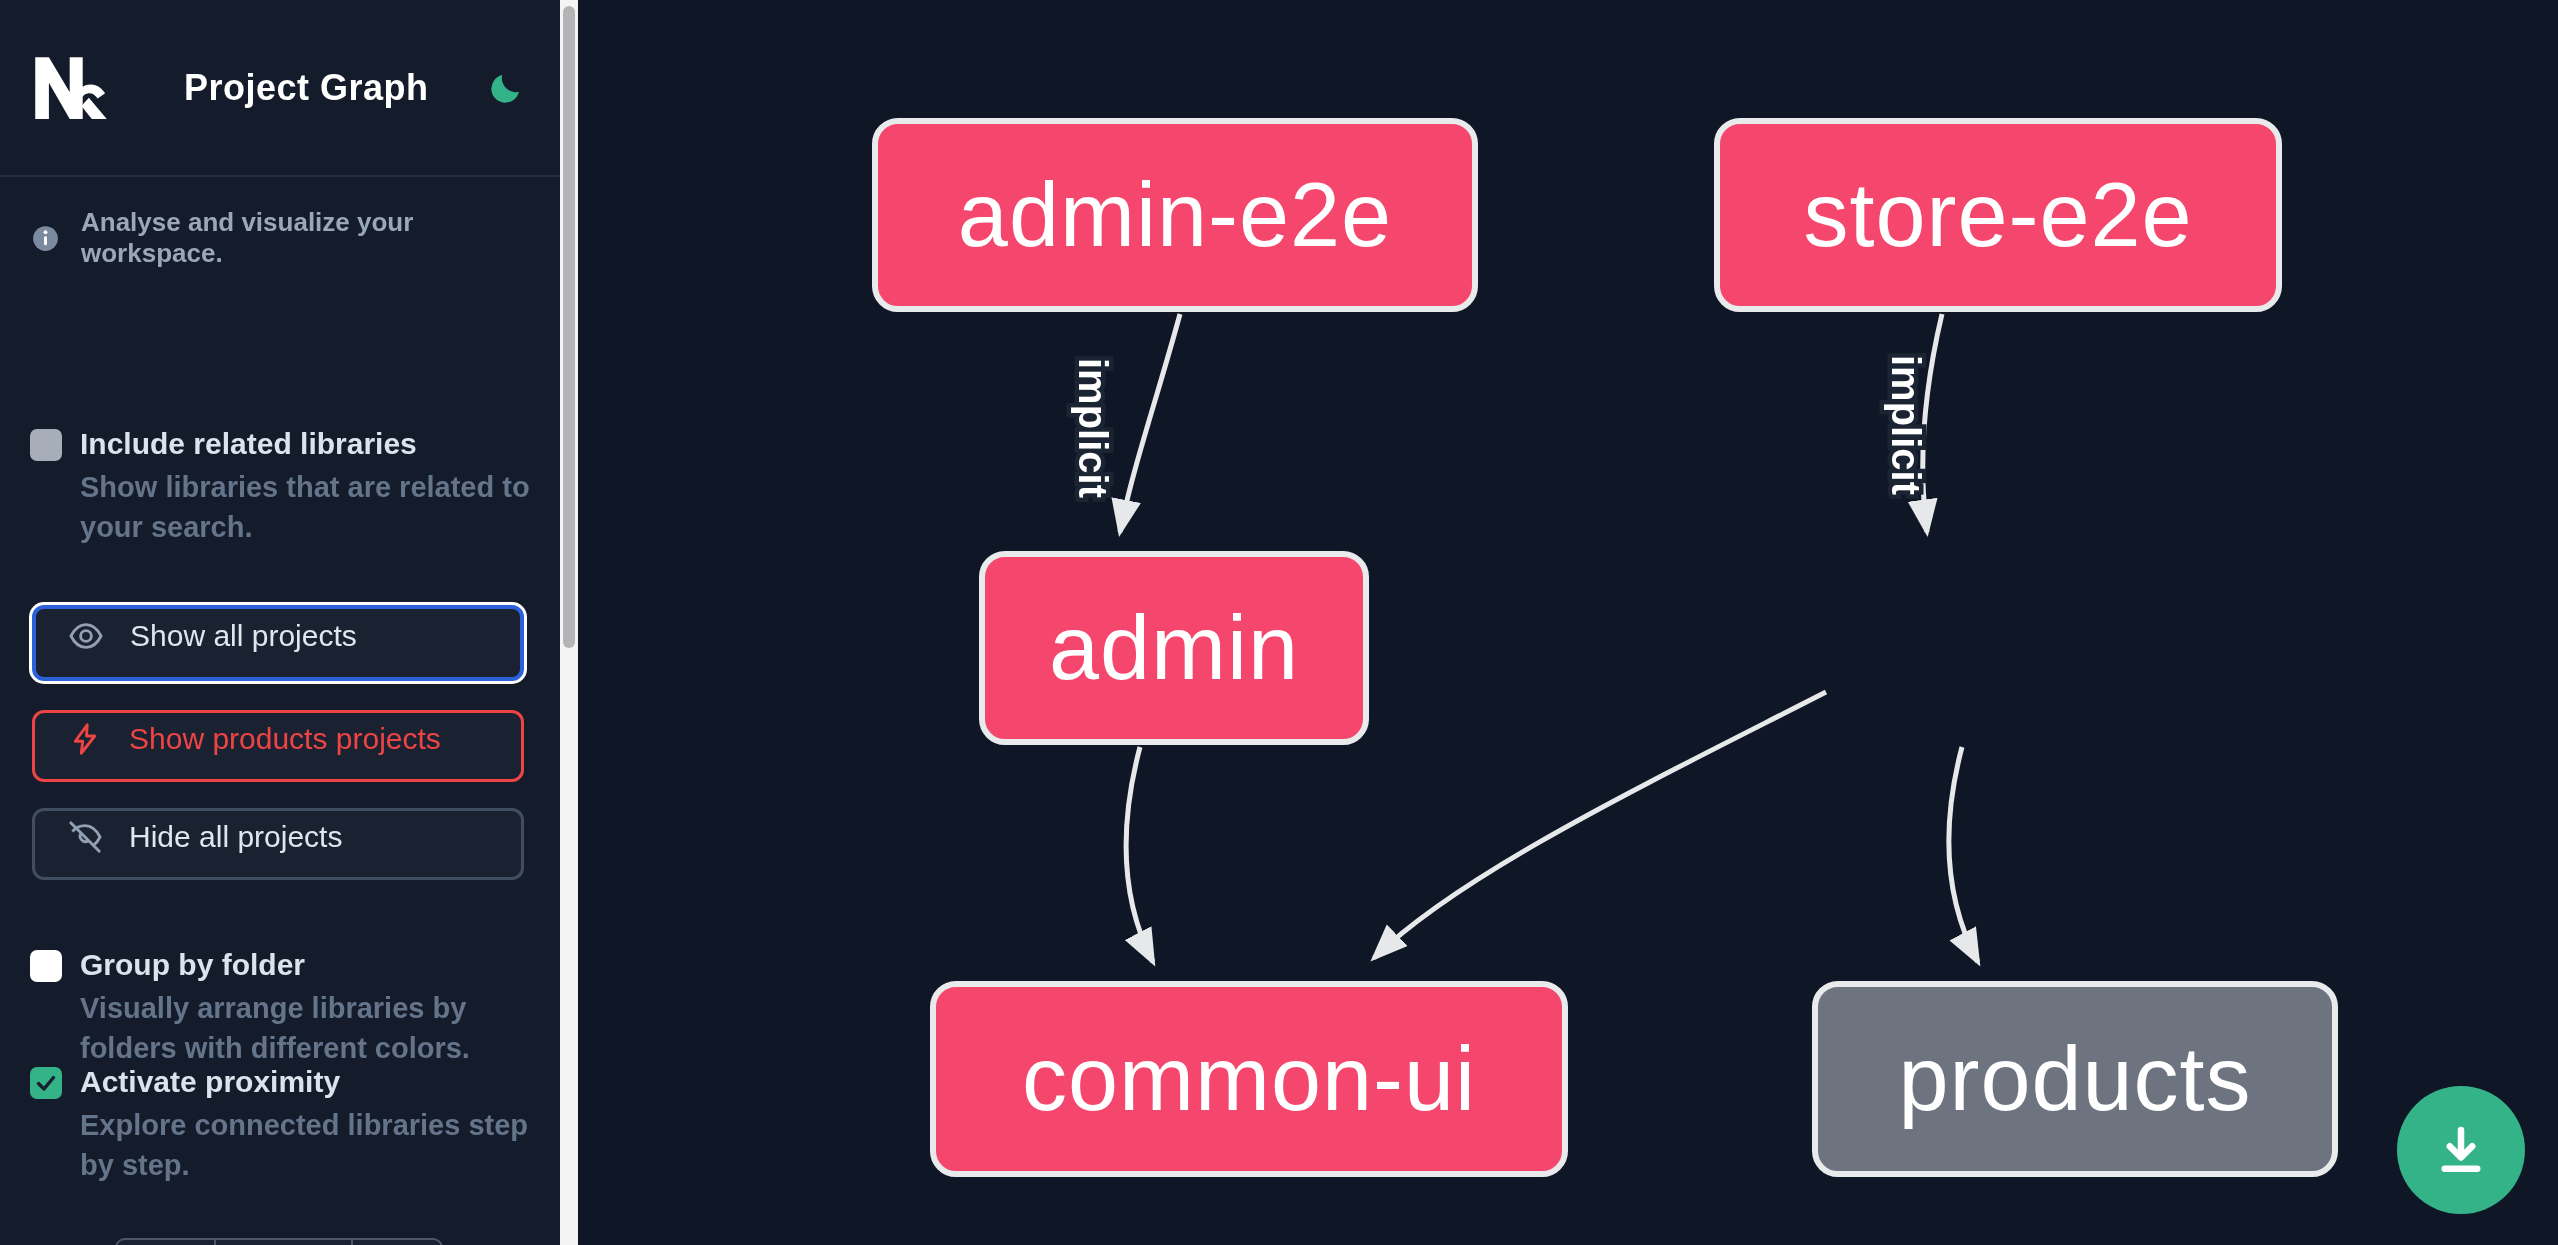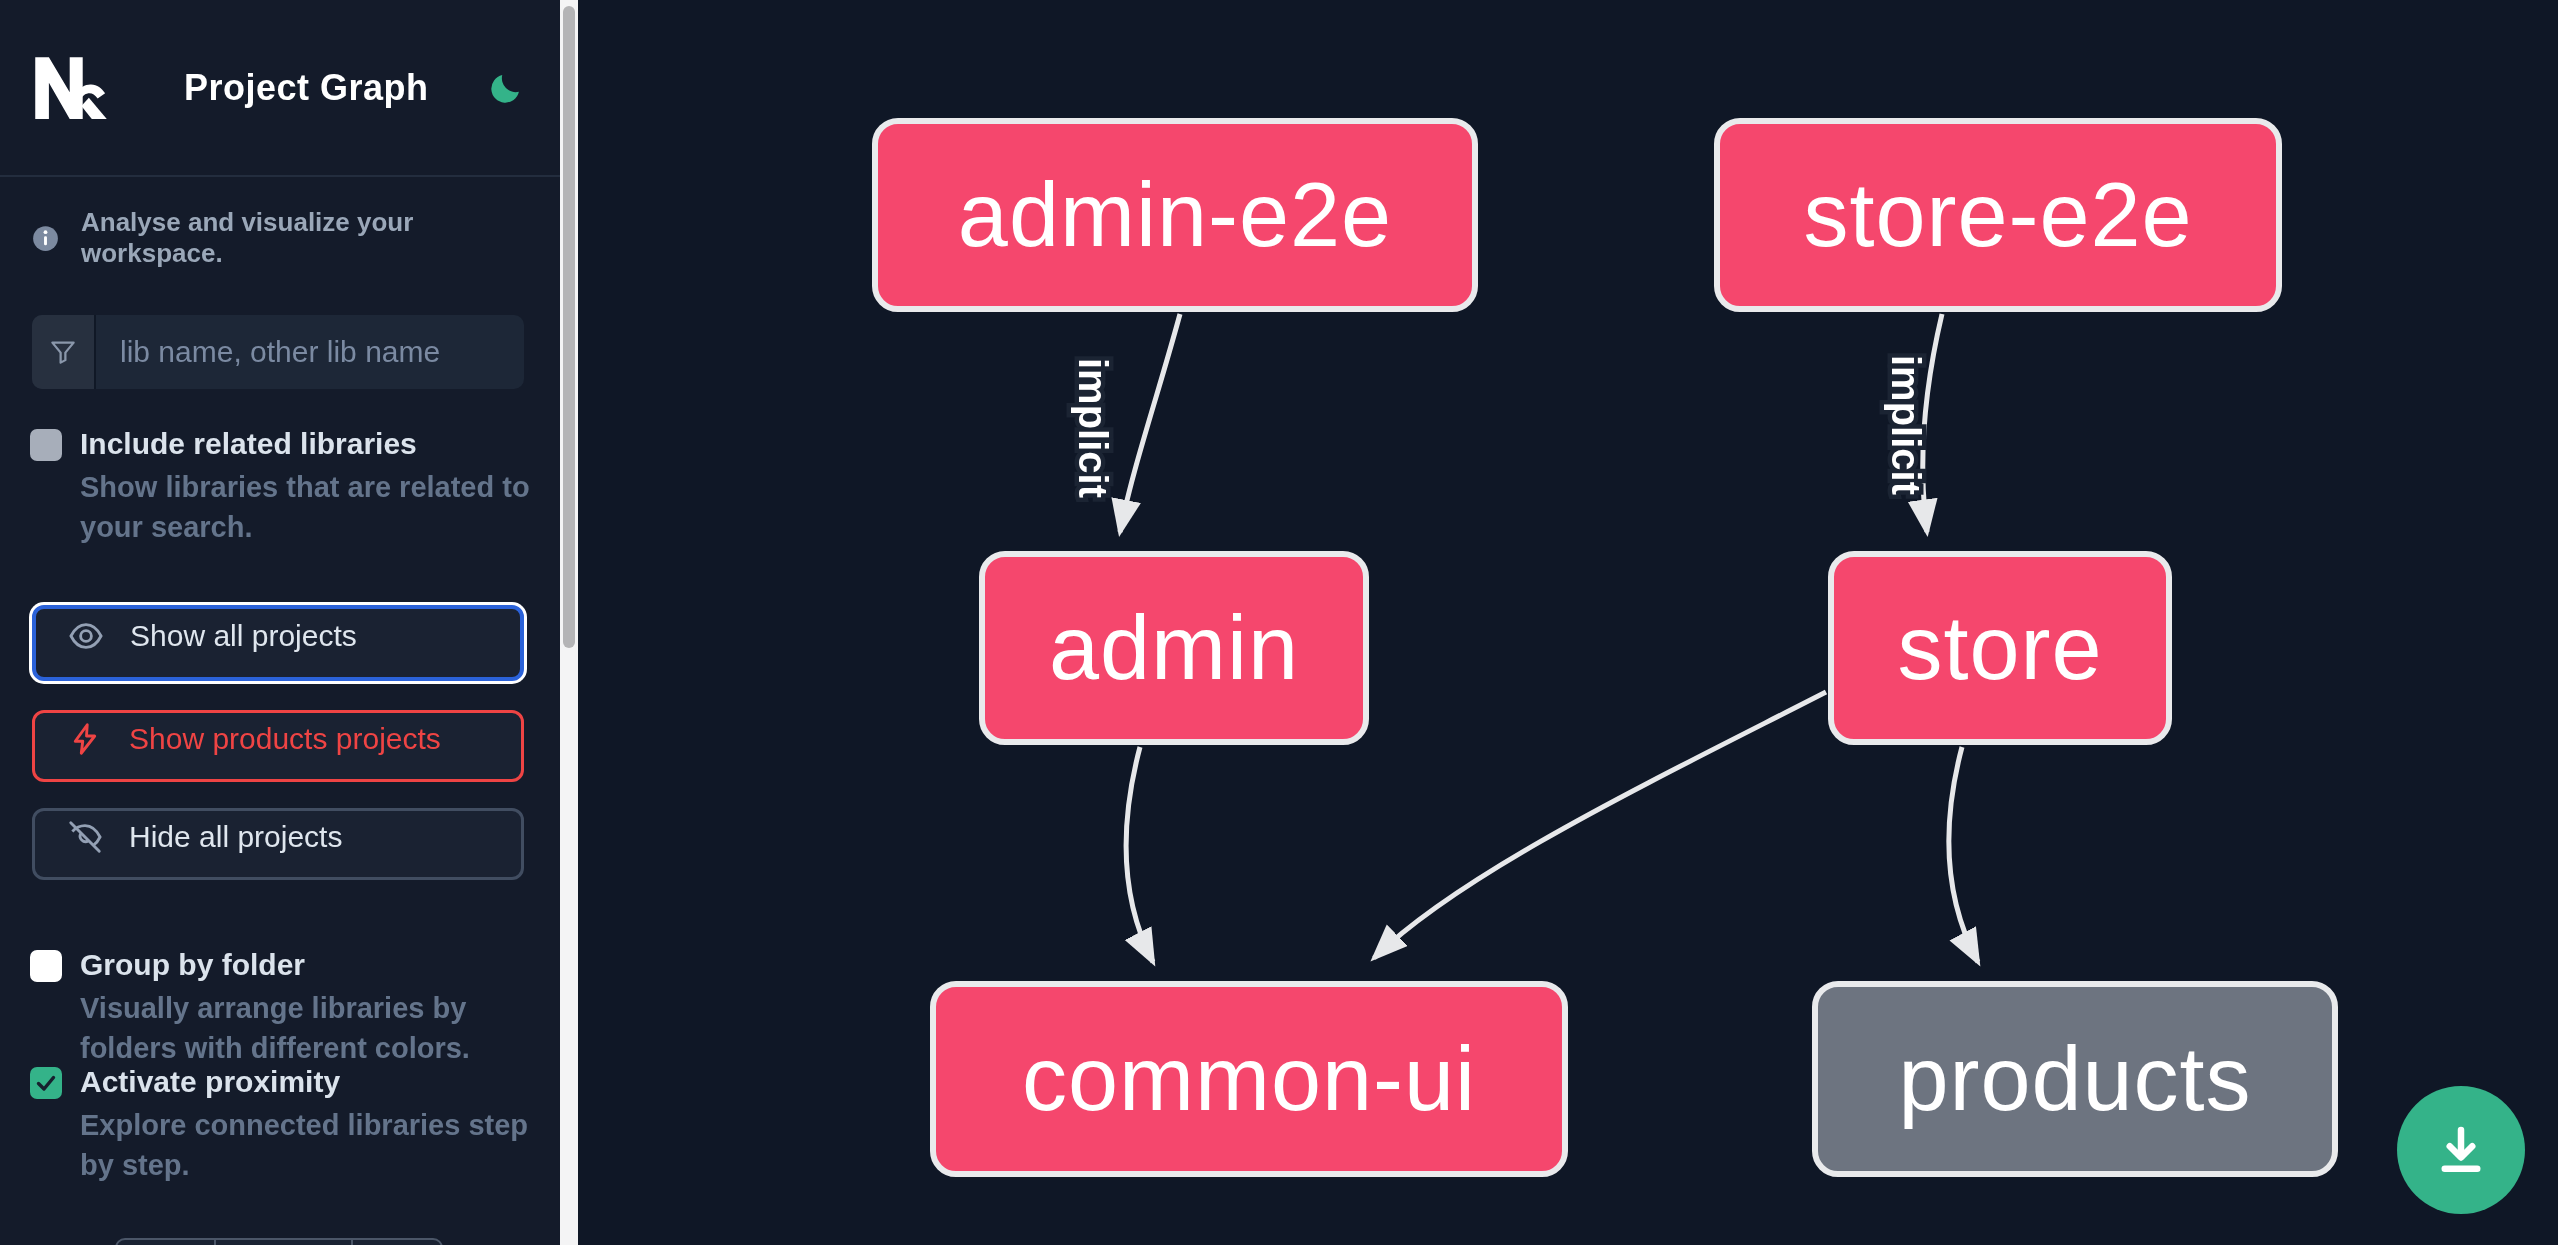--- a/index.html
+++ b/index.html
@@ -83,21 +83,20 @@
       </g>
       <g font-family="Liberation Sans, sans-serif" font-size="40" font-weight="700" fill="#ffffff" stroke="#1b2433" stroke-width="9" paint-order="stroke" text-anchor="middle">
         <text transform="translate(1090 428) rotate(90)" dominant-baseline="middle">implicit</text>
         <text transform="translate(1903 425) rotate(90)" dominant-baseline="middle">implicit</text>
       </g>
     </svg>
 
     <div class="node pink" style="left:872px;top:118px;width:606px;height:194px;">admin-e2e</div>
     <div class="node pink" style="left:1714px;top:118px;width:568px;height:194px;">store-e2e</div>
     <div class="node pink" style="left:979px;top:551px;width:390px;height:194px;">admin</div>
-    <div class="node pink" style="left:1828px;top:551px;width:344px;height:194px;">store</div>
     <div class="node pink" style="left:930px;top:981px;width:638px;height:196px;">common-ui</div>
     <div class="node gray" style="left:1812px;top:981px;width:526px;height:196px;">products</div>
 
     <button class="fab">
       <span style="line-height:0;">
         <svg width="60" height="60" viewBox="0 0 24 24" fill="none" stroke="#ffffff" stroke-width="2.6" stroke-linecap="round" stroke-linejoin="round">
           <path d="M12 4 v10"></path>
           <path d="M7.5 10.5 L12 15 L16.5 10.5"></path>
           <path d="M5.5 19.5 h13"></path>
         </svg>
@@ -133,28 +132,20 @@
       <span style="line-height:0;">
         <svg width="27" height="27" viewBox="0 0 24 24">
           <circle cx="12" cy="12" r="11" fill="#7c8aa0"></circle>
           <rect x="10.7" y="10" width="2.6" height="8" rx="1.2" fill="#ffffff"></rect>
           <circle cx="12" cy="6.4" r="1.7" fill="#ffffff"></circle>
         </svg>
       </span>
       <span class="info-text">Analyse and visualize your workspace.</span>
     </div>
 
-    <div class="search">
-      <div class="search-iconcell">
-        <svg width="30" height="30" viewBox="0 0 24 24" fill="none" stroke="#8a97ab" stroke-width="1.8" stroke-linejoin="round">
-          <path d="M3.5 4.5 h17 l-6.6 8 v6 l-3.8 2 v-8 Z"></path>
-        </svg>
-      </div>
-      <input class="search-input" type="text" placeholder="lib name, other lib name" style="">
-    </div>
 
     <div class="check-row" style="top:427px;">
       <span class="checkbox graybox"></span>
       <span class="check-text">
         <span class="check-label">Include related libraries</span>
         <span class="check-desc">Show libraries that are related to your search.</span>
       </span>
     </div>
 
     <button class="sb-btn focused" style="top:605px;">

